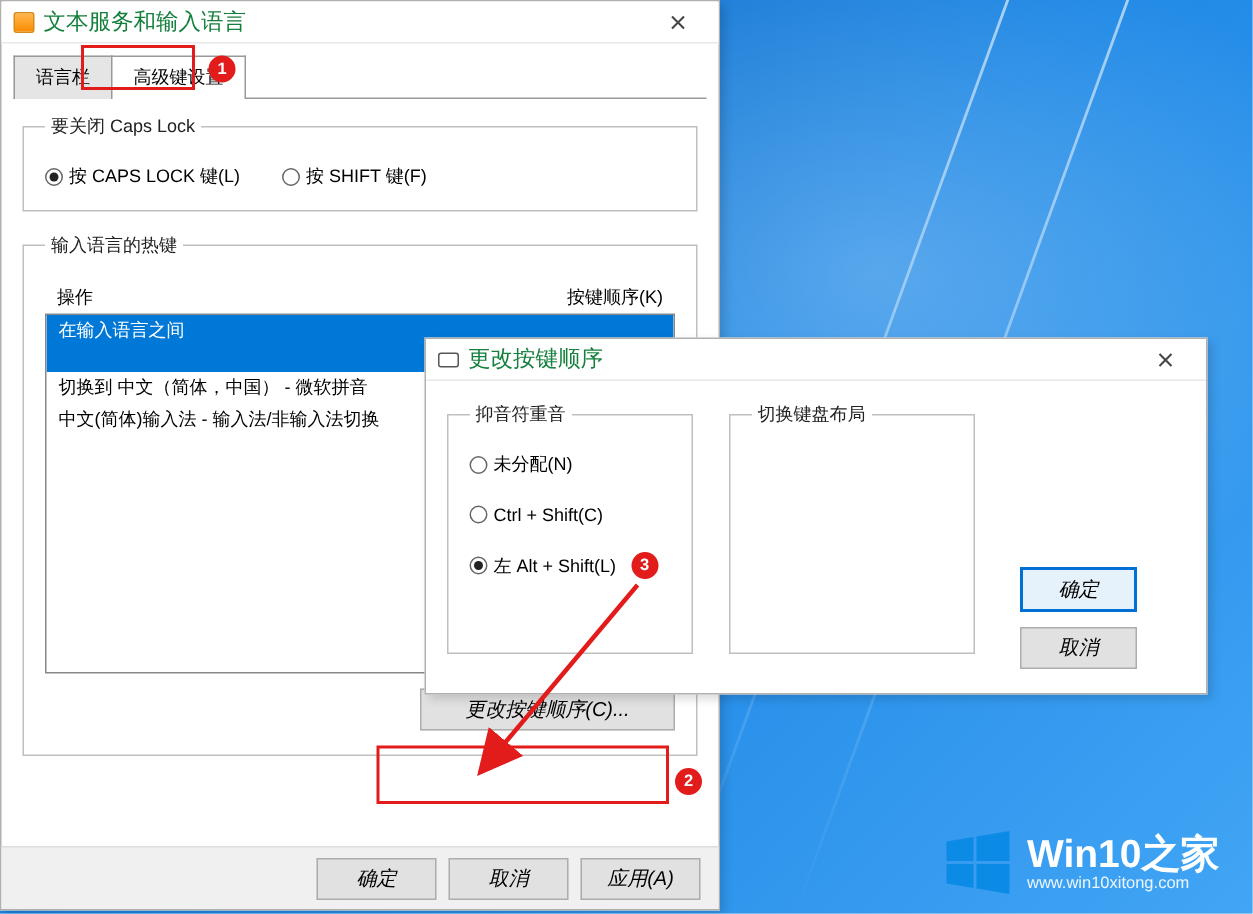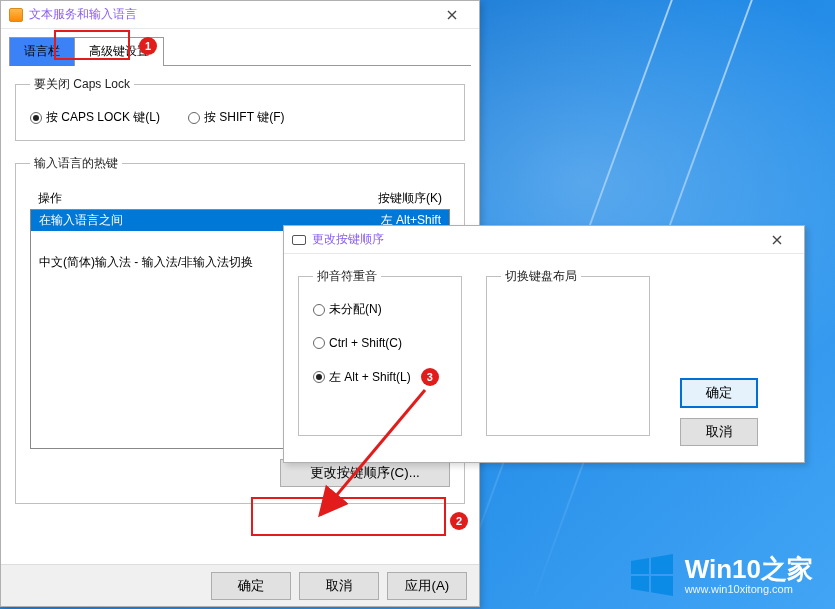--- a/index.html
+++ b/index.html
@@ -30,47 +30,47 @@
     border:1px solid #b0b0b0;
     box-shadow: 3px 3px 6px rgba(0,0,0,0.15);
   }
   .parent { left:0; top:0; width:480px; height:607px; }
   .titlebar {
     height:28px; display:flex; align-items:center; padding:0 8px;
     background:#fff; border-bottom:1px solid #e8e8e8;
   }
   .titlebar .icon { width:14px; height:14px; margin-right:6px;
     background:linear-gradient(#ffb74d,#fb8c00); border:1px solid #d78b18; border-radius:2px;}
-  .titlebar .title { flex:1; font-size:12px; color:#8b5cf6; }
+  .titlebar .title { flex:1; font-size:15px; color:#15803d; }
   .titlebar .close { width:38px; height:22px; display:flex; align-items:center; justify-content:center; color:#444;}
   .tabs { display:flex; margin:8px 8px 0 8px; border-bottom:1px solid #999;}
   .tab { padding:5px 14px 6px; border:1px solid #999; border-bottom:none;
-    background:#3b82f6; margin-right:-1px; margin-bottom:-1px; cursor:pointer;}
+    background:#e5e5e5; margin-right:-1px; margin-bottom:-1px; cursor:pointer;}
   .tab.active { background:#fff; position:relative; z-index:1;}
   .red-tab-box{ position:absolute; left:53px; top:29px; width:76px; height:30px; border:2px solid #e21b1b; z-index:4;}
   .badge { display:inline-flex; align-items:center; justify-content:center;
     width:18px; height:18px; border-radius:50%; background:#e21b1b; color:#fff;
     font-size:11px; font-weight:bold;}
   .badge.b1{position:absolute; left:138px; top:36px; z-index:5;}
   .badge.b2{position:absolute; left:449px; top:511px; z-index:5;}
   .body-area{ padding:10px 14px; }
   fieldset{ border:1px solid #bfbfbf; padding:10px 14px 14px; margin-bottom:14px;}
   legend{ padding:0 4px; color:#222;}
   .row{ display:flex; gap:28px; margin-top:6px;}
   .radio{ display:flex; align-items:center; gap:4px; cursor:pointer;}
   .radio .dot{ width:12px; height:12px; border:1px solid #666; border-radius:50%; display:inline-flex; align-items:center; justify-content:center;}
   .radio.checked .dot::after{content:"";width:6px;height:6px;border-radius:50%;background:#222;}
   .hotkey-head{ display:flex; padding:2px 8px; margin-top:6px;}
   .hotkey-head .col1{ flex:1;} .hotkey-head .col2{ text-align:right;}
   .listbox{ border:1px solid #888; height:240px; overflow:auto; background:#fff;}
   .li{ display:flex; padding:2px 8px;}
   .li .c1{flex:1;} .li .c2{margin-left:auto; white-space:nowrap;}
-  .li.sel{ background:#0078d7; color:#fff;}
+  .li.sel{ background:#0078d7; color:#fff;flex-direction:column;}
   .change-row{ display:flex; justify-content:flex-end; margin:10px 0 4px;}
-  .btn{ min-width:84px; padding:4px 12px; background:#e1e1e1; border:1px solid #adadad; cursor:pointer; text-align:center;}
+  .btn{ min-width:84px; padding:4px 12px; background:#e1e1e1; border:1px solid #adadad; cursor:pointer; text-align:center;font-style:italic;}
   .red-change-box{position:absolute; left:250px; top:496px; width:195px; height:39px; border:2px solid #e21b1b; z-index:4;}
   .footer{ position:absolute; left:0; right:0; bottom:0; height:42px; background:#f0f0f0; border-top:1px solid #ddd;
     display:flex; align-items:center; justify-content:flex-end; gap:8px; padding:0 12px;}
   .footer .btn{min-width:80px;}
   
   .child{ left:283px; top:225px; width:522px; height:238px; z-index:10;}
   .child .content{ padding:14px 14px;}
   .groups{ display:flex; gap:24px;}
   .grp fieldset{ min-width:164px; height:168px;}
   .sidebtns{ display:flex; flex-direction:column; gap:10px; margin-top:110px; margin-left:6px;}
@@ -133,20 +133,21 @@
       <div class="hotkey-head">
         <span class="col1">操作</span>
         <span class="col2">按键顺序(K)</span>
       </div>
       <div class="listbox">
         <div class="li sel">
           <span class="c1">在输入语言之间</span>
           <span class="c2">左 Alt+Shift</span>
         </div>
         <div class="li">
+          <span class="c1">切换到 中文（简体，中国） - 微软拼音</span>
           <span class="c2">(无)</span>
         </div>
         <div class="li">
           <span class="c1">中文(简体)输入法 - 输入法/非输入法切换</span>
           <span class="c2"></span>
         </div>
       </div>
       <div class="change-row">
         <button class="btn" style="min-width:170px;">更改按键顺序(C)...</button>
       </div>

